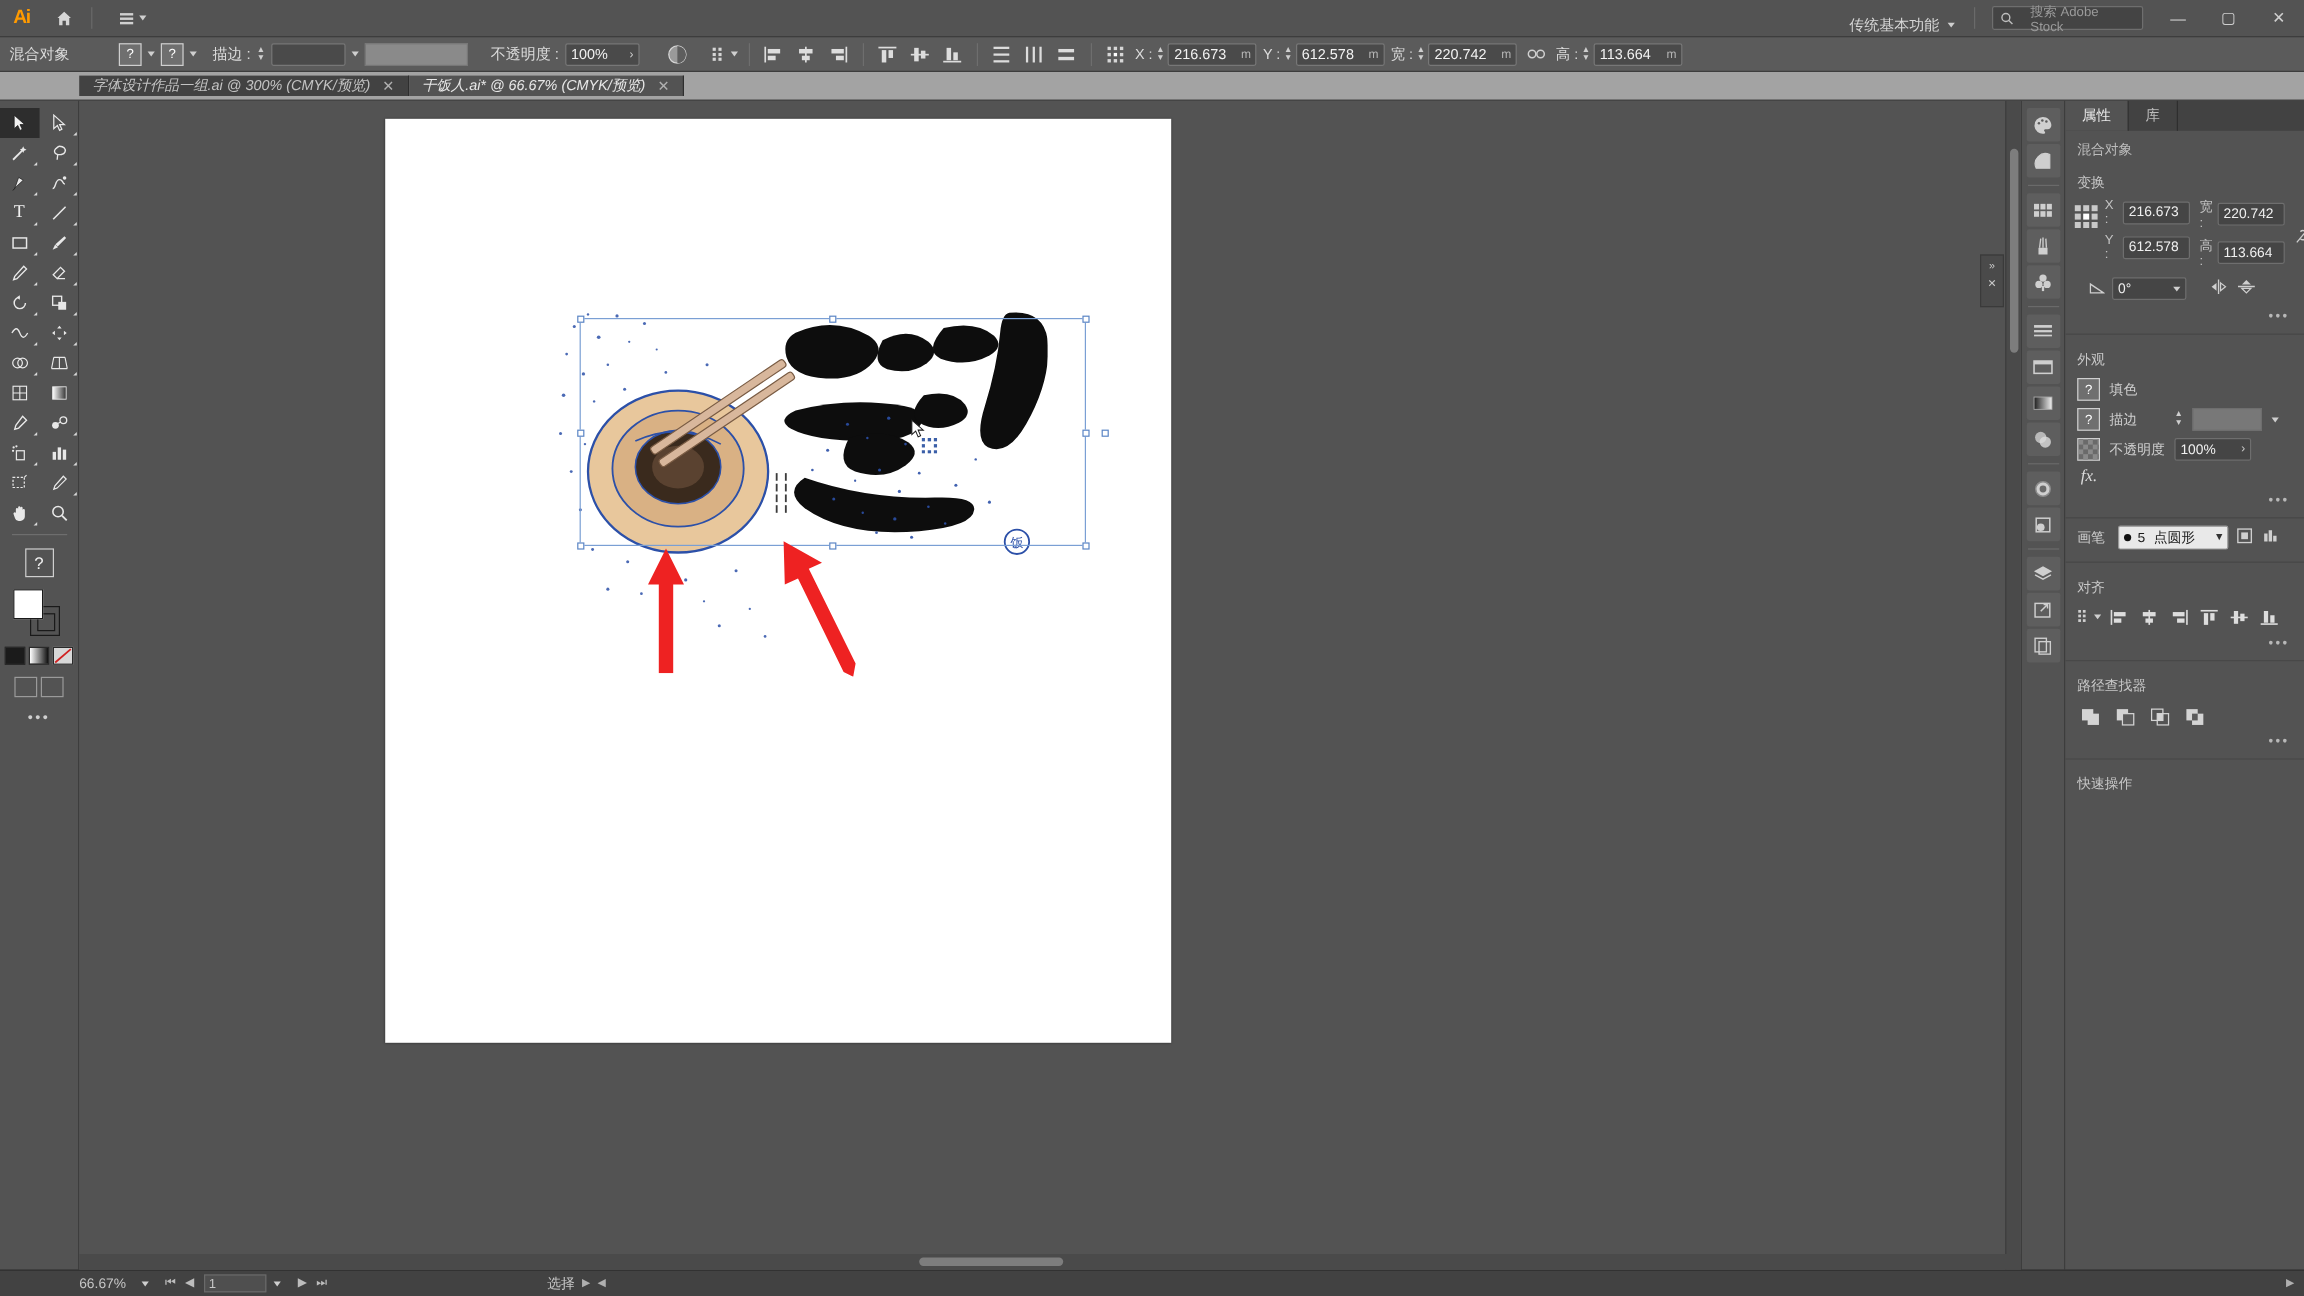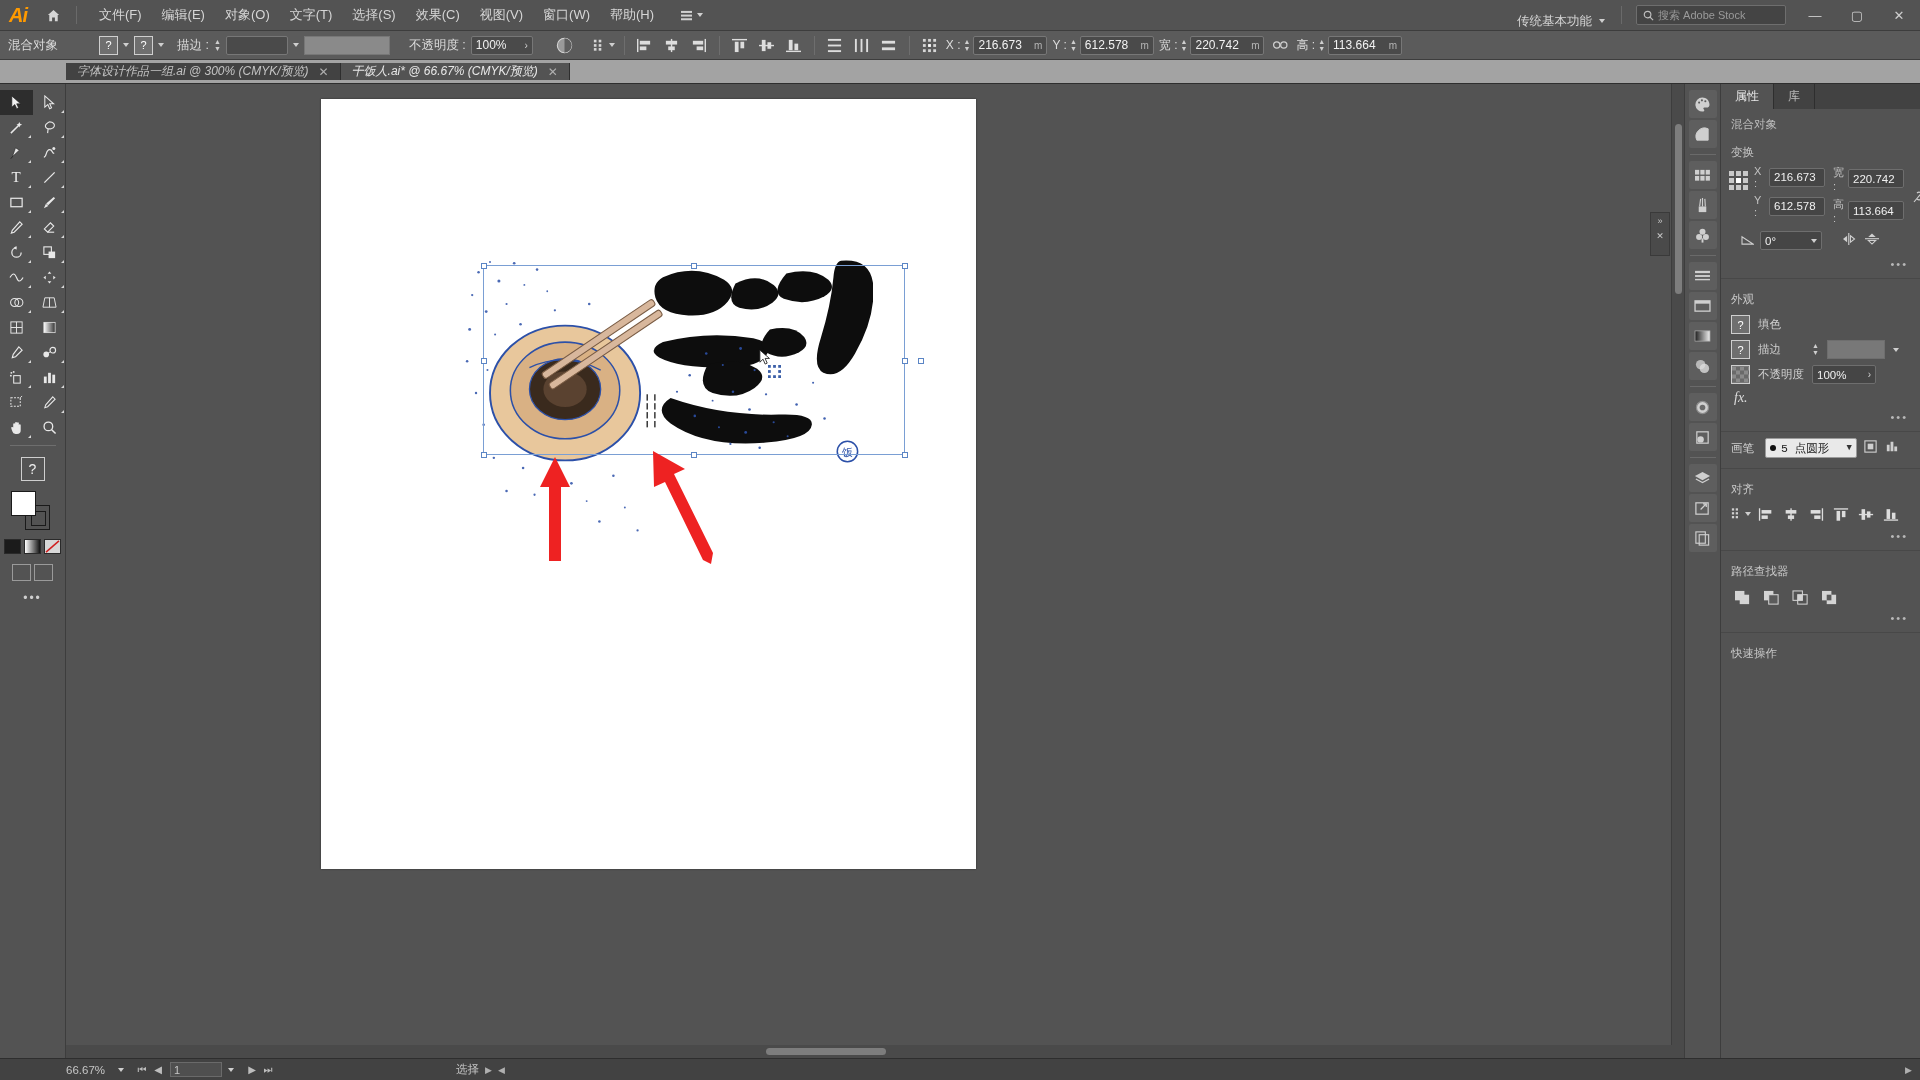--- a/index.html
+++ b/index.html
@@ -8,29 +8,29 @@
     font-family: "Liberation Sans", "DejaVu Sans", sans-serif;
     background:#535353; color:#d0d0d0; font-size:13px;
     -webkit-font-smoothing:antialiased;
   }
   .app { position:relative; width:1920px; height:1080px; display:flex; flex-direction:column; }
 
   
   .menubar { height:31px; background:#535353; display:flex; align-items:center;
              border-bottom:1px solid #3d3d3d; flex:0 0 31px; position:relative; }
   .ai-logo { width:36px; height:31px; display:flex; align-items:center; justify-content:center;
-             color:#ff9a00; font-weight:bold; font-size:20px; font-style:italic; letter-spacing:-1px;}
+             color:#ff9a00; font-weight:bold; font-size:16px; letter-spacing:-1px;}
   .home-btn { width:34px; height:31px; display:flex; align-items:center; justify-content:center; }
   .mb-sep { width:1px; height:18px; background:#6a6a6a; margin:0 6px; }
   .menu-items { display:flex; align-items:center; margin-left:6px; }
   .menu-item { padding:5px 10px; font-size:13px; color:#d6d6d6; white-space:nowrap; cursor:default; }
   .menu-more { padding:5px 6px; display:flex; align-items:center; gap:4px; margin-left:10px;}
   .mb-right { margin-left:auto; display:flex; align-items:center; height:31px; }
   .workspace { display:flex; align-items:center; gap:7px; padding:0 10px; font-size:12.5px; color:#d6d6d6;margin-top:12px;}
-  .stock-search { display:flex; align-items:center; gap:4px; width:150px; height:20px;
+  .stock-search { display:flex; align-items:center; gap:14px; width:126px; height:20px;
                   background:#444; border:1px solid #6e6e6e; border-radius:2px; padding:0 6px;
                   font-size:11px; color:#9a9a9a; margin:0 8px; }
   .wctrl { display:flex; align-items:center; height:31px; }
   .wbtn { width:42px; height:31px; display:flex; align-items:center; justify-content:center;
           color:#cfcfcf; font-size:13px; }
 
   
   .controlbar { height:29px; background:#5b5b5b; border-bottom:1px solid #3d3d3d;
                 display:flex; align-items:center; padding:0 8px; gap:5px; flex:0 0 29px; font-size:12px; }
   .cb-label { color:#dcdcdc; white-space:nowrap; font-size:12.5px; }
@@ -183,31 +183,20 @@
 <div class="app">
 
   <div class="menubar">
     <div class="ai-logo">Ai</div>
     <div class="home-btn">
       <svg width="15" height="15" viewBox="0 0 16 16">
           <path d="M8 2 L14 7.5 L12.5 7.5 L12.5 14 L9.5 14 L9.5 10 L6.5 10 L6.5 14 L3.5 14 L3.5 7.5 L2 7.5 Z" fill="#d6d6d6"></path>
         </svg>
     </div>
     <div class="mb-sep"></div>
-    <div class="menu-items">
-      <div class="menu-item">文件(F)</div>
-      <div class="menu-item">编辑(E)</div>
-      <div class="menu-item">对象(O)</div>
-      <div class="menu-item">文字(T)</div>
-      <div class="menu-item">选择(S)</div>
-      <div class="menu-item">效果(C)</div>
-      <div class="menu-item">视图(V)</div>
-      <div class="menu-item">窗口(W)</div>
-      <div class="menu-item">帮助(H)</div>
-    </div>
     <div class="menu-more">
       <svg width="13" height="11" viewBox="0 0 14 12">
           <rect x="1" y="1" width="12" height="2.2" fill="#d0d0d0"></rect>
           <rect x="1" y="5" width="12" height="2.2" fill="#d0d0d0"></rect>
           <rect x="1" y="9" width="12" height="2.2" fill="#d0d0d0"></rect>
         </svg>
       <span class="caret sm"></span>
     </div>
 
     <div class="mb-right">

